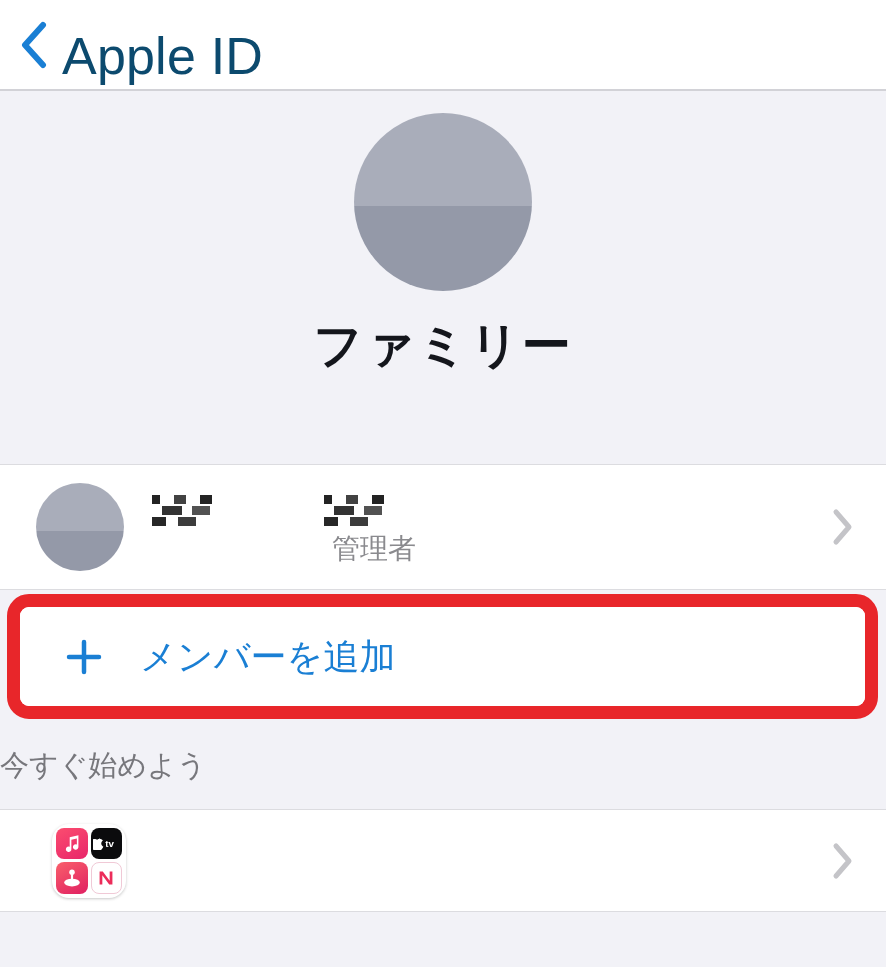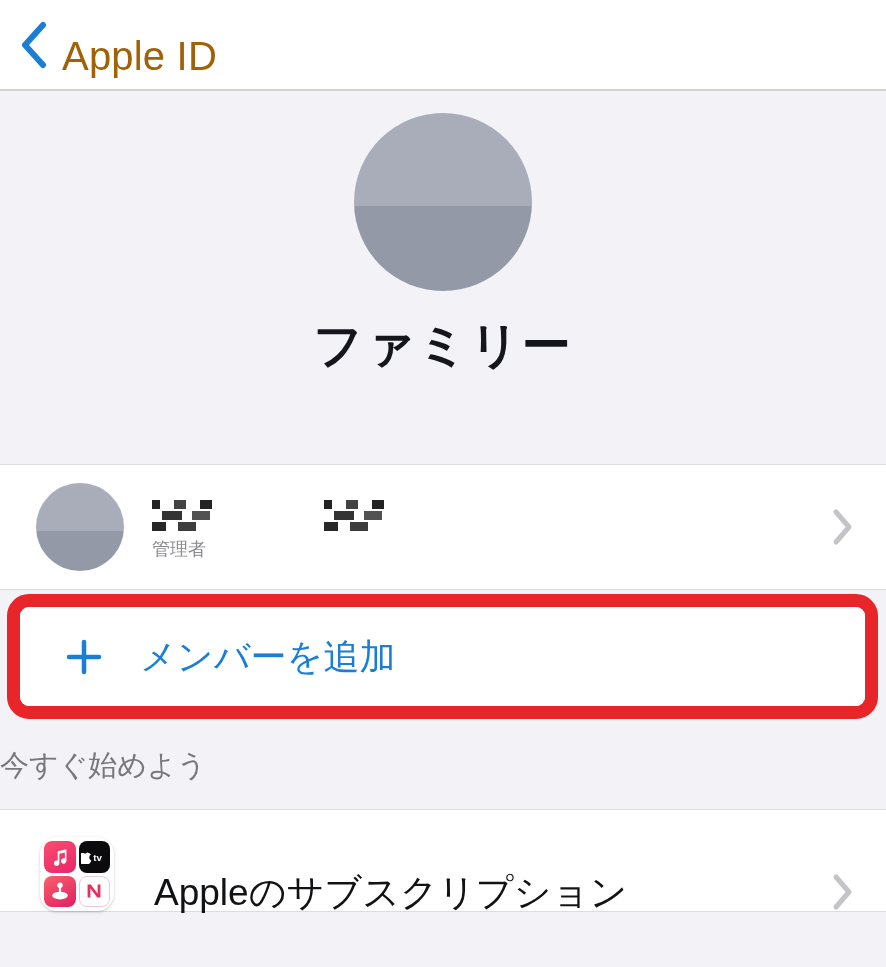--- a/index.html
+++ b/index.html
@@ -31,22 +31,22 @@
     align-items: center;
     gap: 14px;
     cursor: pointer;
   }
   .back-chevron {
     width: 30px;
     height: 48px;
     display: block;
   }
   .back-label {
-    font-size: 40px;
-    color: #a16207;
+    font-size: 52px;
+    color: #0c4a6e;
     letter-spacing: 0.2px;
     line-height: 1;
     margin-top: 23px;
   }
 
   
   .profile-header {
     background: #f2f2f7;
     height: 373px;
     box-sizing: border-box;
@@ -126,23 +126,24 @@
       linear-gradient(90deg, transparent 0 10px, #222 10px 30px, transparent 30px 40px, #444 40px 58px, transparent 58px 72px),
       linear-gradient(90deg, #151515 0 14px, transparent 14px 26px, #2c2c2c 26px 44px, transparent 44px 66px);
     background-size: 100% 9px, 100% 9px, 100% 9px;
     background-position: 0 2px, 0 13px, 0 24px;
     background-repeat: repeat-x;
     opacity: 0.92;
   }
   .redacted-block.b1 { width: 150px; }
   .redacted-block.b2 { width: 92px; }
   .member-role {
-    font-size: 18px;
+    font-size: 28px;
     color: #8a8a8e;
     line-height: 1;
+    text-align: right;
   }
 
   
   .add-member-card {
     background: #ffffff;
     height: 110px;
     display: flex;
     align-items: center;
     border-radius: 4px;
     box-sizing: border-box;
@@ -189,22 +190,21 @@
     align-items: center;
     font-size: 29px;
     color: #77777c;
     background: #f2f2f7;
     box-sizing: border-box;
   }
 
   
   .subscription-row {
     height: 101px;
-    padding-left: 40px;
-    align-items: flex-end;
+    padding-left: 52px;
   }
   .app-grid-icon {
     width: 74px;
     height: 74px;
     border-radius: 17px;
     background: #ffffff;
     box-shadow: 0 1px 3px rgba(0,0,0,0.22);
     display: grid;
     grid-template-columns: 1fr 1fr;
     grid-template-rows: 1fr 1fr;
@@ -311,21 +311,20 @@
           <rect x="10.8" y="7" width="2.4" height="8" rx="1.2" fill="#ffffff"></rect>
           <circle cx="12" cy="5.6" r="3" fill="#ffffff"></circle>
         </svg>
       </div>
       <div class="mini-icon mini-news">
         <svg width="22" height="22" viewBox="0 0 24 24" xmlns="http://www.w3.org/2000/svg">
           <path d="M5 19 L5 5 L8.5 5 L16 15 L16 5 L19 5 L19 19 L15.5 19 L8 9 L8 19 Z" fill="#ec2c5a"></path>
         </svg>
       </div>
     </div>
-    <span class="subscription-label">Appleのサブスクリプション</span>
     <span class="row-chevron">
       <svg viewBox="0 0 22 38" fill="none" xmlns="http://www.w3.org/2000/svg">
         <path d="M4 4 L17 19 L4 34" stroke="#c4c4c8" stroke-width="5" stroke-linecap="round" stroke-linejoin="round"></path>
       </svg>
     </span>
   </div>
 </div>
 
 <div class="bottom-fill"></div>
 

